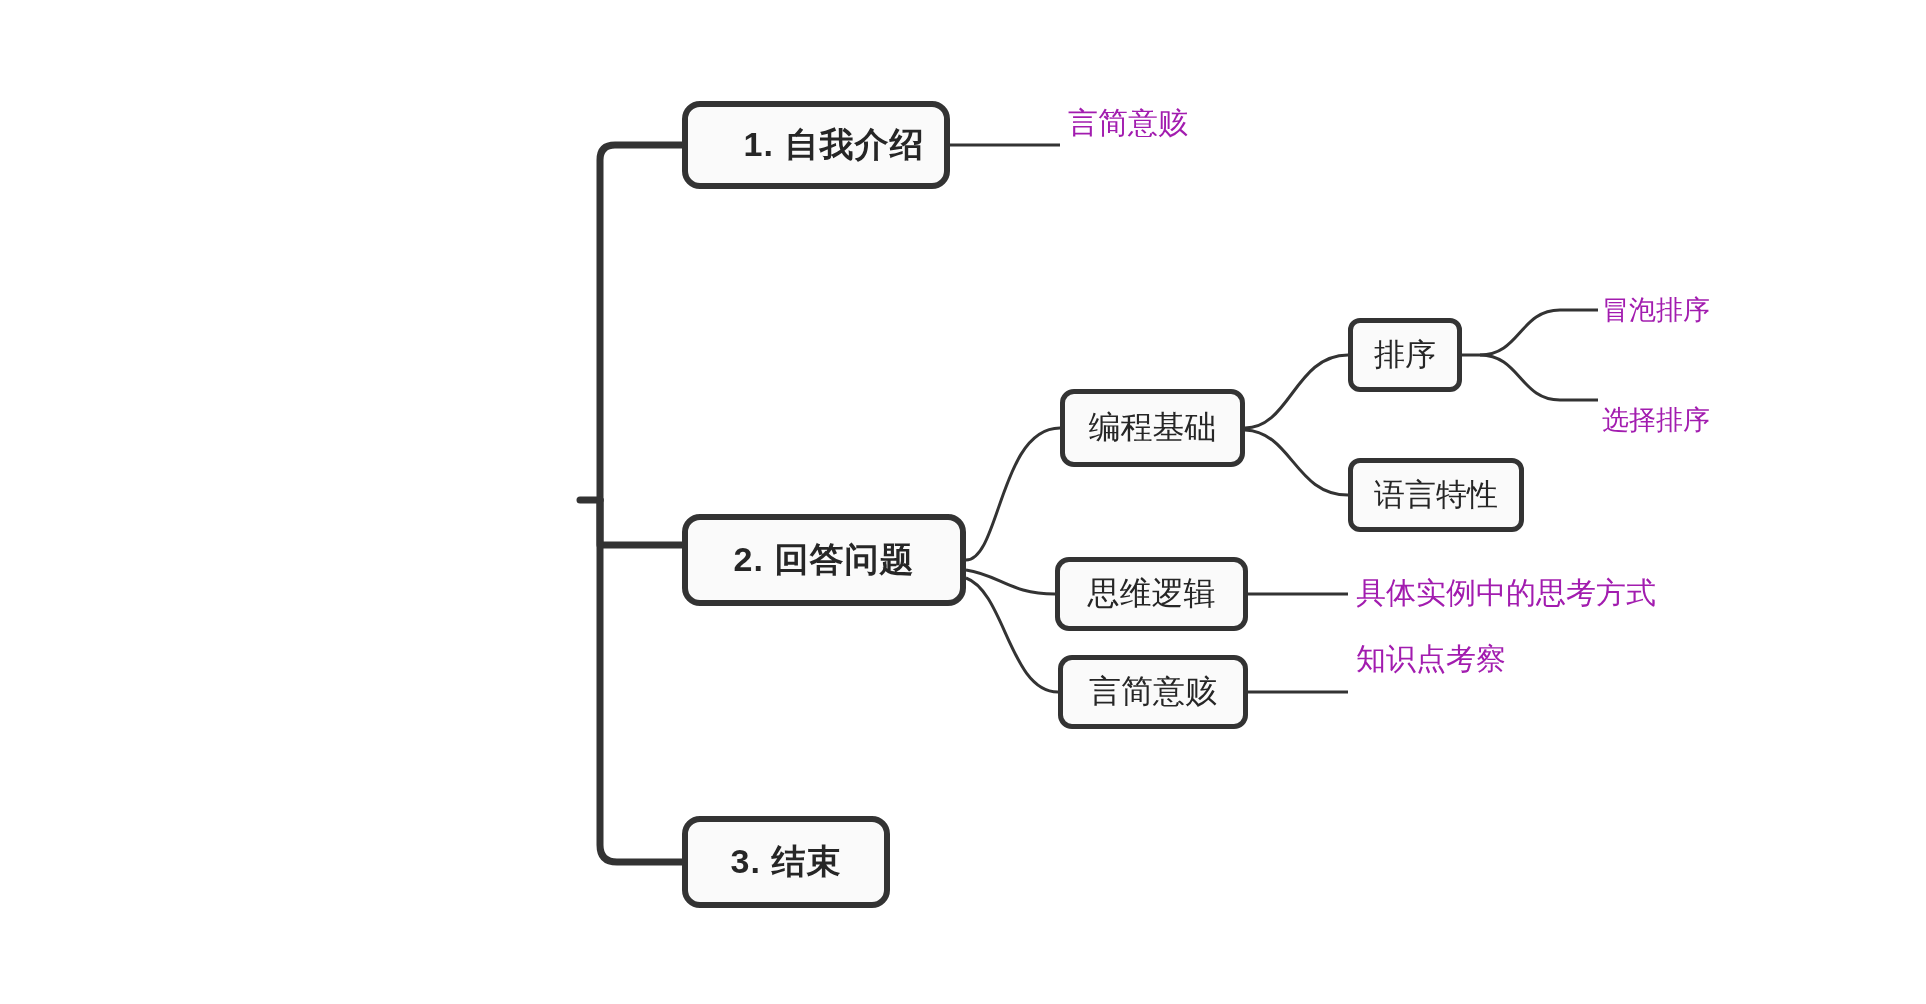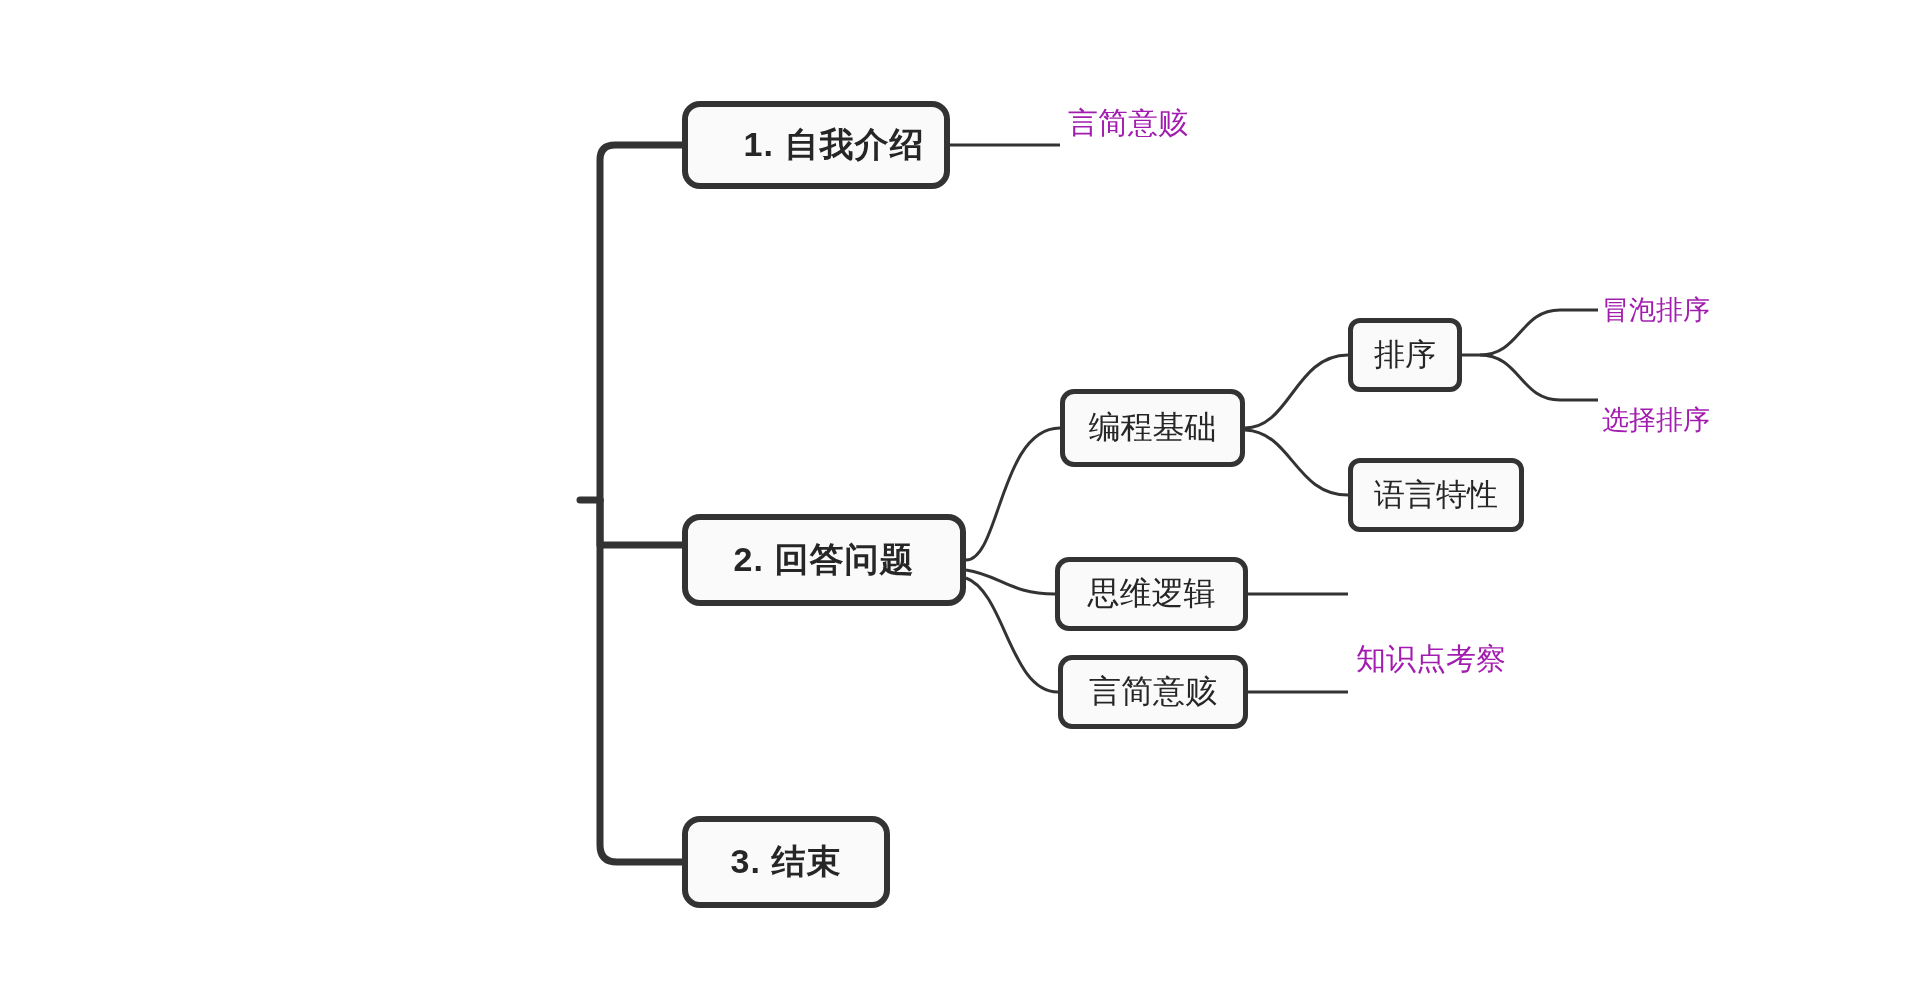--- a/index.html
+++ b/index.html
@@ -126,20 +126,23 @@
     <span>选择排序</span>
   </div>
 
   <div class="node level2" style="left:1055px; top:557px; width:193px; height:74px;">
     <span>思维逻辑</span>
   </div>
 
   <div class="node level3" style="left:1348px; top:458px; width:176px; height:74px;">
     <span>语言特性</span>
   </div>
+  <div class="leaf-label big" style="left:1356px; top:573px; height:40px;">
+    <span>具体实例中的思考方式</span>
+  </div>
 
   <div class="node level2" style="left:1058px; top:655px; width:190px; height:74px;">
     <span>言简意赅</span>
   </div>
   <div class="leaf-label big" style="left:1356px; top:639px; height:40px;">
     <span>知识点考察</span>
   </div>
 
   <div class="node level1" style="left:682px; top:816px; width:208px; height:92px;">
     <span>3. 结束</span>

